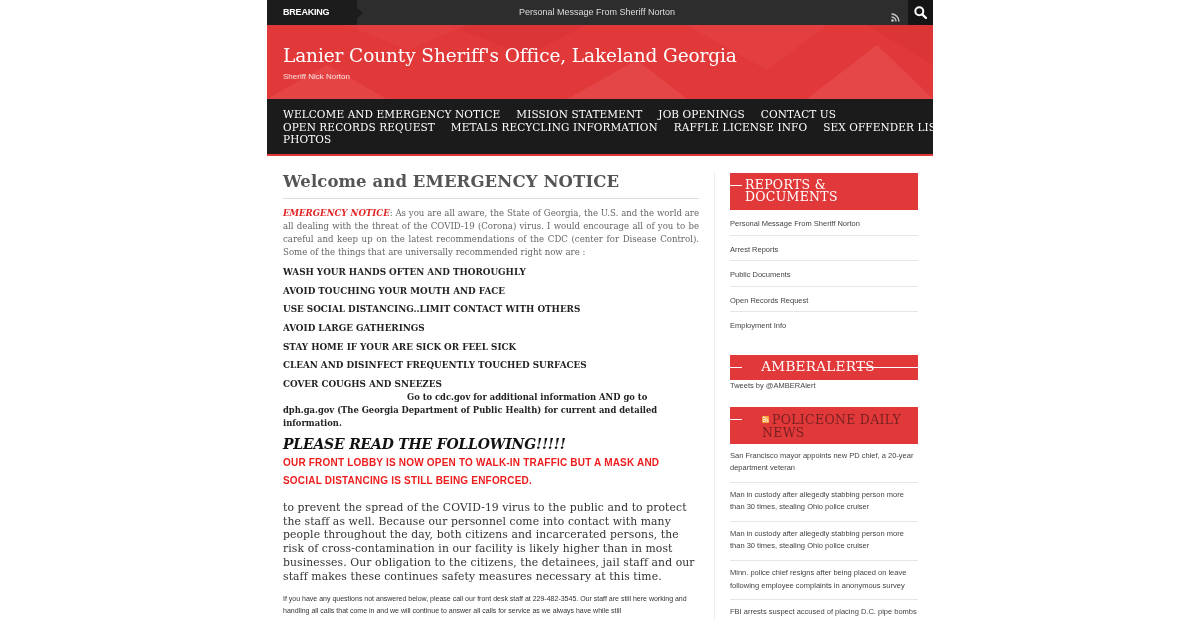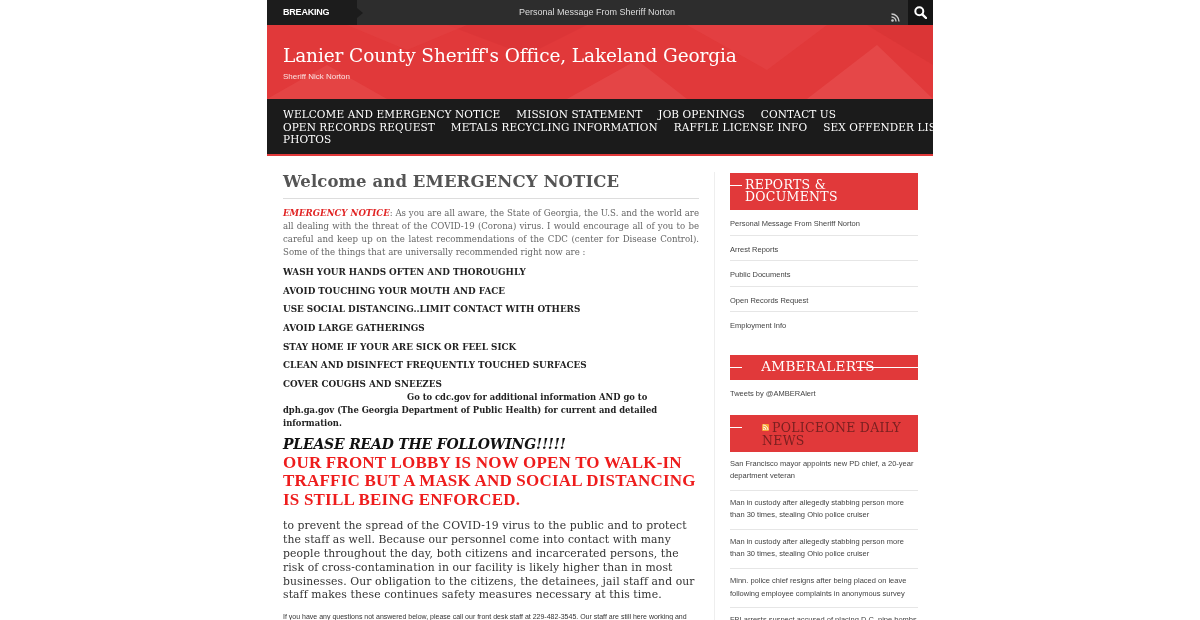--- a/index.html
+++ b/index.html
@@ -37,38 +37,38 @@
   .divider-v { position: absolute; left: 447px; top: 172px; width: 1px; height: 448px; background: #eee; }
   .page-title { font-family: "DejaVu Serif", serif; font-size: 16.5px; color: #555; height: 22px; letter-spacing: 0.1px; white-space: nowrap; }
   .title-rule { margin-top: 4px; height: 1px; background: #ddd; }
   .intro { margin-top: 8px; font-family: "DejaVu Serif", serif; font-size: 8.6px; line-height: 13px; color: #666; text-align: justify; }
   .intro .em-notice { color: #e12424; font-weight: bold; font-style: italic; }
   .bullets { margin-top: 7px; }
   .bullet { font-family: "DejaVu Serif", serif; font-weight: bold; font-size: 8.8px; color: #222; height: 18.7px; line-height: 12px; white-space: nowrap; }
   .goto { font-family: "DejaVu Serif", serif; font-weight: bold; font-size: 8.4px; color: #222; line-height: 13px; margin-top: -6px; }
   .goto .indent { display: inline-block; width: 124px; }
   .please { margin-top: 6px; font-family: "DejaVu Serif", serif; font-weight: bold; font-style: italic; font-size: 14px; color: #111; height: 18px; white-space: nowrap; letter-spacing: -0.2px; }
-  .lobby { font-family: Liberation Serif, serif; font-weight: bold; font-size: 17px; line-height: 18.5px; color: #ee1c1c; letter-spacing: 0.2px; }
+  .lobby { font-family: Liberation Sans, sans-serif; font-weight: bold; font-size: 10px; line-height: 18.5px; color: #ee1c1c; letter-spacing: 0.2px; }
   .prevent { margin-top: 10px; font-family: "DejaVu Serif", serif; font-size: 10.8px; line-height: 13.8px; color: #333; letter-spacing: 0.1px; }
   .questions { margin-top: 9px; font-size: 7px; line-height: 12.5px; color: #333; }
 
   
   .sidebar { position: absolute; left: 463px; top: 173px; width: 188px; }
   .widget-title { position: relative; background: #e1393a; color: #fff; font-family: "DejaVu Serif", serif;
     font-size: 12.5px; line-height: 12px; padding: 7px 10px 6px 15px; letter-spacing: 0.3px; }
   .widget-title .lead { position: absolute; left: 0; width: 12px; height: 1px; background: #fff; }
   .w1 .widget-title { height: 37px; padding-top: 6px; }
   .w1 .lead { top: 12px; }
   .side-list { margin-top: 0; }
   .side-item { font-size: 7.5px; color: #444; border-bottom: 1px solid #e6e6e6; height: 25.5px; line-height: 27px; white-space: nowrap; }
   .side-item:last-child { border-bottom: none; }
   .w2 { margin-top: 17px; }
   .w2 .widget-title { height: 25px; text-align: center; padding: 5px 12px 0 0; font-size: 13.5px; }
   .w2 .widget-title .line { position: absolute; top: 12px; height: 1px; background: #fff; }
-  .tweets { font-size: 7.5px; color: #444; margin-top: 9px; }
+  .tweets { font-size: 7.5px; color: #444; margin-top: 1px; }
   .w3 { margin-top: 17px; }
   .w3 .widget-title { height: 37px; padding: 5px 10px 0 32px; font-size: 12.5px; color: #7a2020; line-height: 13px; }
   .w3 .lead { top: 12px; }
   .rss-side { display: inline-block; width: 7px; height: 7px; margin-right: 3px; vertical-align: 1px; }
   .news-item { font-size: 7.5px; color: #444; line-height: 12.6px; padding: 6px 0 7px; border-bottom: 1px solid #e6e6e6; }
 </style>
 </head>
 <body>
 
 <div class="page">

